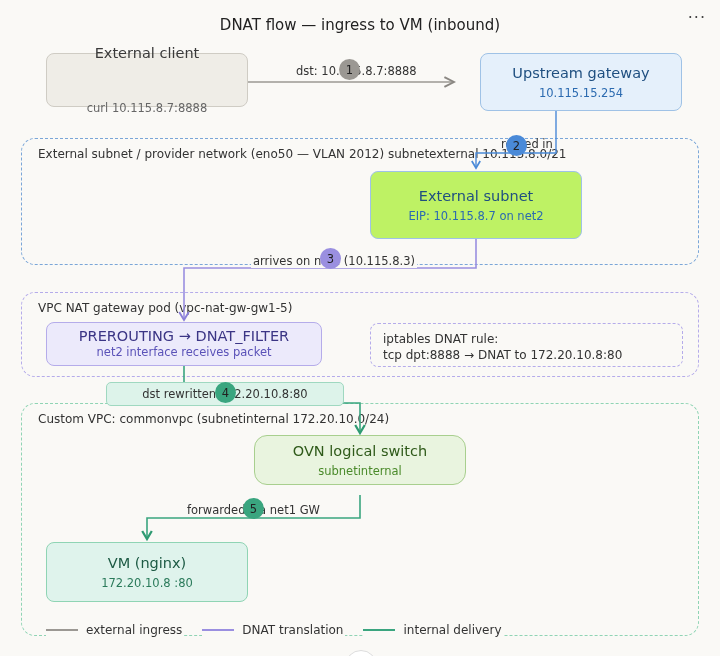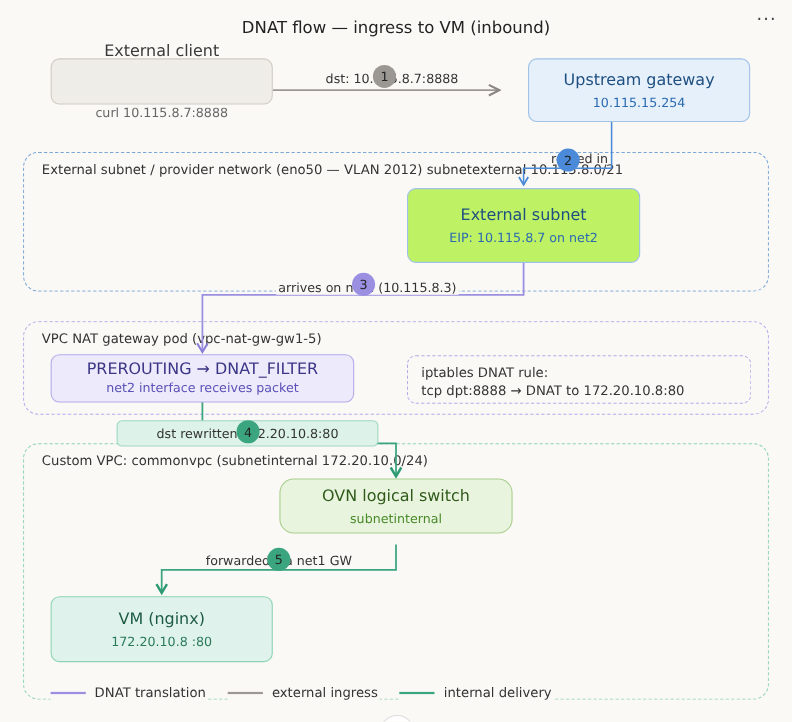--- a/index.html
+++ b/index.html
@@ -86,21 +86,21 @@
       <path d="M1,1 L6,4 L1,7" fill="none" stroke="#2f9a72" stroke-width="1.4"></path>
     </marker>
   </defs>
   <line x1="248" y1="82" x2="454" y2="82" stroke="#9b9893" stroke-width="1.6" marker-end="url(#arrG)"></line>
   <polyline points="556,110 556,153 476,153 476,168" fill="none" stroke="#4a8ad8" stroke-width="1.4" marker-end="url(#arrB)"></polyline>
   <polyline points="476,230 476,268 184,268 184,320" fill="none" stroke="#9a8fe0" stroke-width="1.6" marker-end="url(#arrP)"></polyline>
   <polyline points="184,365 184,403 360,403 360,433" fill="none" stroke="#3aa57f" stroke-width="1.6" marker-end="url(#arrGr)"></polyline>
   <polyline points="360,495 360,518 147,518 147,539" fill="none" stroke="#3aa57f" stroke-width="1.6" marker-end="url(#arrGr)"></polyline>
 </svg>
 
-<div class="node" style="left:46px;top:53px;width:202px;height:42px;background:#efede7;border-color:#cfccc4;">
+<div class="node" style="left:46px;top:53px;width:202px;height:54px;background:#efede7;border-color:#cfccc4;">
   <div class="nt" style="color:#3a3a3a;">External client</div>
   <div class="ns" style="color:#666;margin-top:38px;">curl 10.115.8.7:8888</div>
 </div>
 
 <div class="node" style="left:480px;top:53px;width:202px;height:58px;background:#e5f0fb;border-color:#9fc2e6;">
   <div class="nt" style="color:#1f4f80;">Upstream gateway</div>
   <div class="ns" style="color:#2b6ab0;">10.115.15.254</div>
 </div>
 
 <div class="node" style="left:370px;top:171px;width:212px;height:68px;background:#bef264;border-color:#9fc2e6;">
@@ -137,26 +137,26 @@
 <div class="elabel" style="left:185px;top:503px;">forwarded via net1 GW</div>
 
 <div class="badge" style="left:339px;top:59px;background:#9b9893;">1</div>
 <div class="badge" style="left:506px;top:135px;background:#4a8ad8;">2</div>
 <div class="badge" style="left:320px;top:248px;background:#9a8fe0;">3</div>
 <div class="badge" style="left:215px;top:382px;background:#3aa57f;">4</div>
 <div class="badge" style="left:243px;top:498px;background:#3aa57f;">5</div>
 
 <div class="legend">
   <div class="legend-item">
+    <span class="legend-swatch" style="background:#9b9893;"></span>
+    <span>external ingress</span>
+  </div>
+  <div class="legend-item">
     <span class="legend-swatch" style="background:#9a8fe0;"></span>
     <span>DNAT translation</span>
-  </div>
-  <div class="legend-item">
-    <span class="legend-swatch" style="background:#9b9893;"></span>
-    <span>external ingress</span>
   </div>
   <div class="legend-item">
     <span class="legend-swatch" style="background:#3aa57f;"></span>
     <span>internal delivery</span>
   </div>
 </div>
 
 <div class="scroll-hint"></div>
 
 </body></html>

